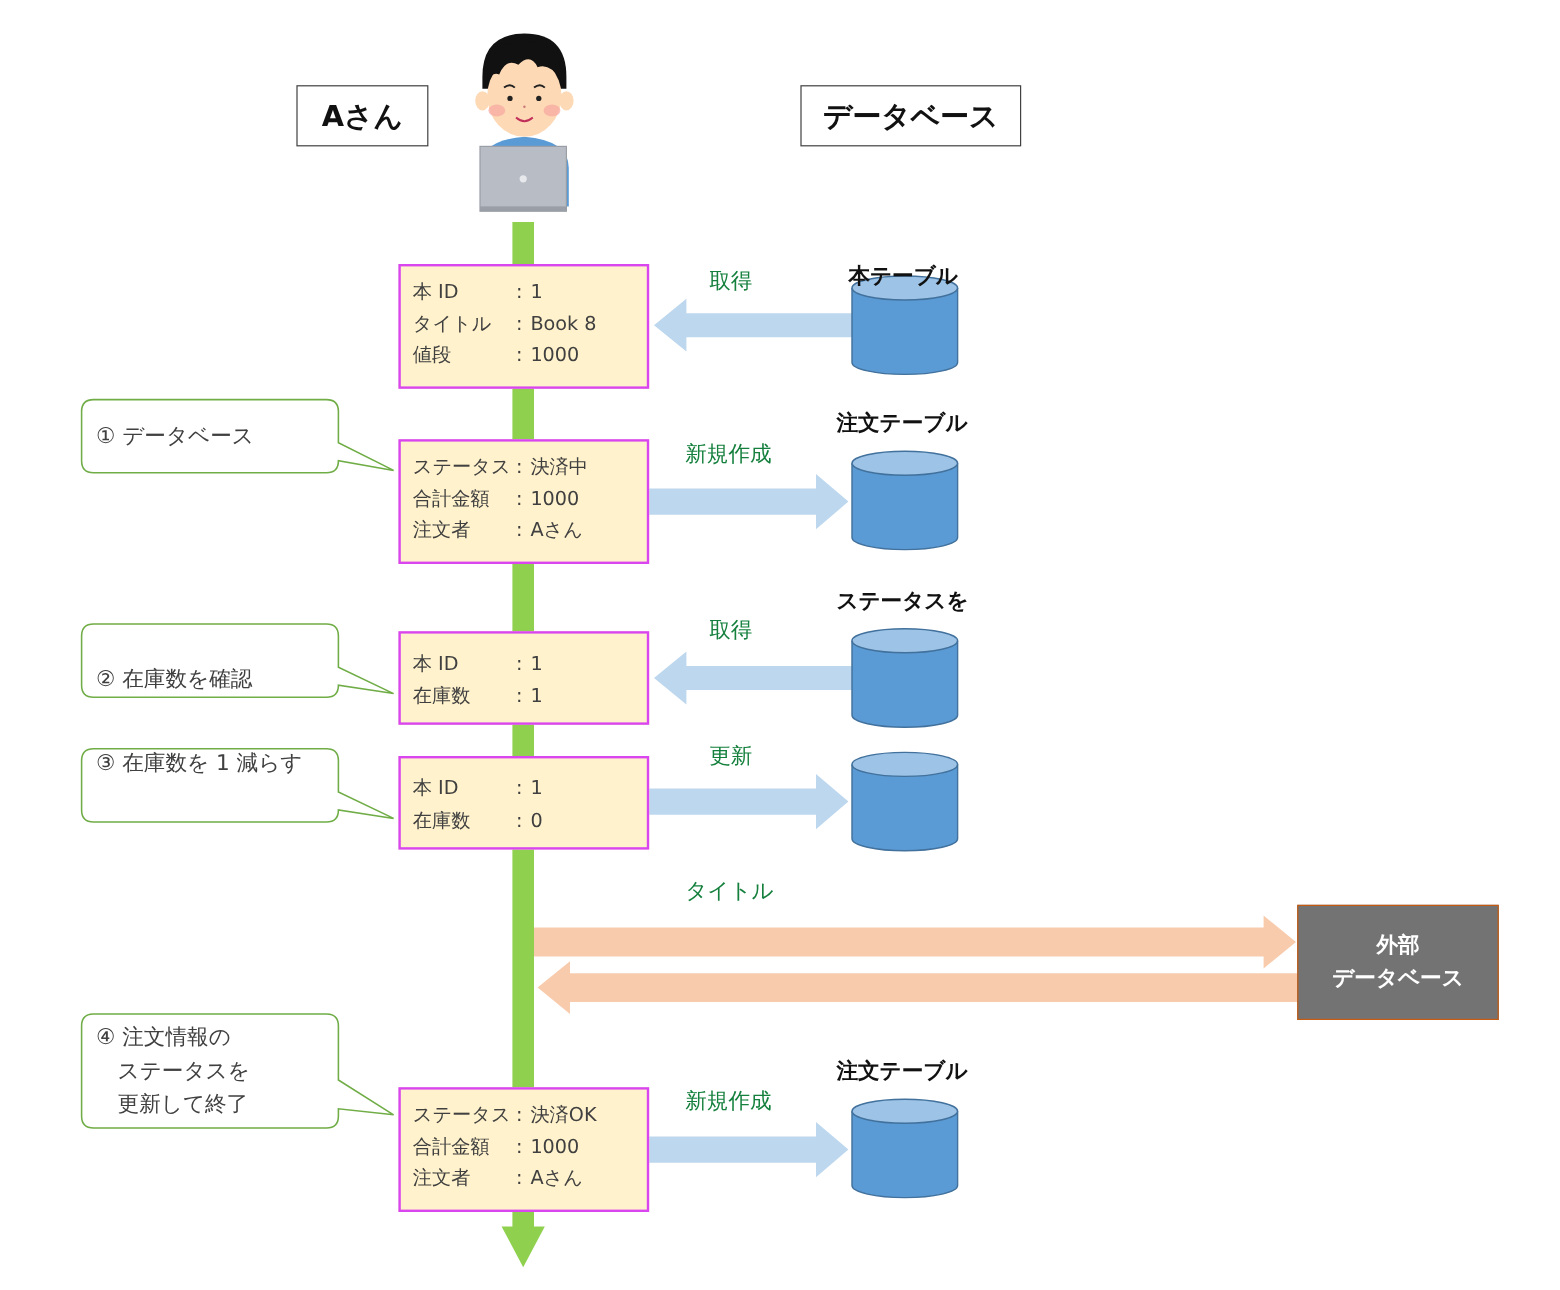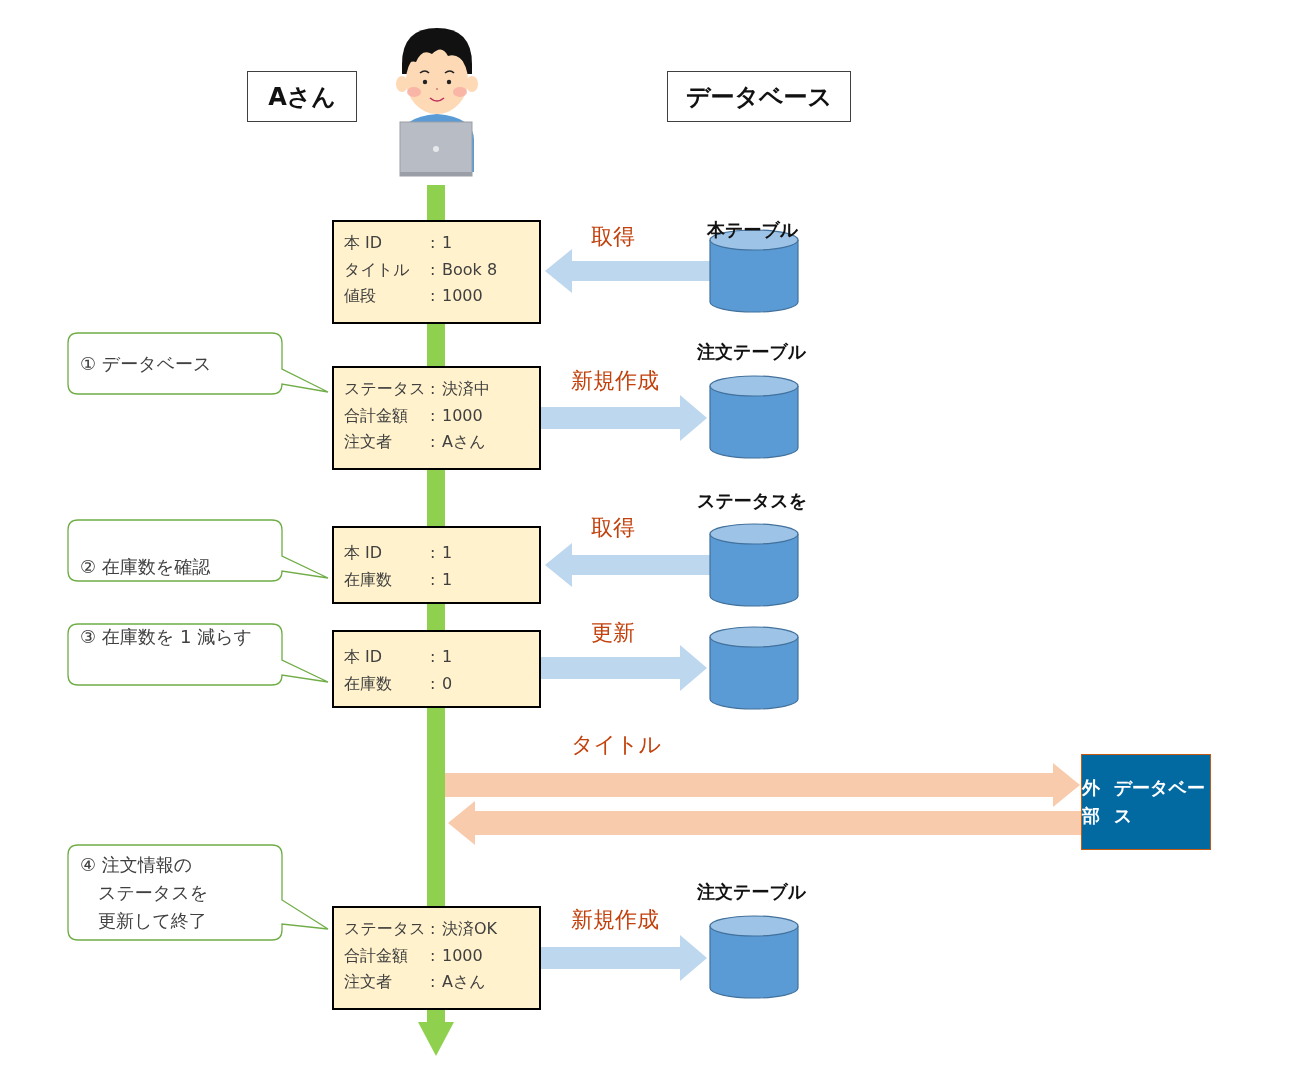--- a/index.html
+++ b/index.html
@@ -6,31 +6,31 @@
   body { width: 1300px; height: 1075px; position: relative; overflow: hidden;
          font-family: "DejaVu Sans", "Liberation Sans", sans-serif; color: #3a3a3a; }
   .abs { position: absolute; }
   .header-box { position: absolute; border: 1.5px solid #404040; background: #fff;
     display: flex; align-items: center; justify-content: center;
     font-size: 24px; font-weight: bold; color: #111; box-sizing: border-box; }
   .lifeline { position: absolute; left: 427px; top: 185px; width: 18px; height: 840px; background: #8fd14f; }
   .lifeline-head { position: absolute; left: 418px; top: 1022px; width: 0; height: 0;
     border-left: 18px solid transparent; border-right: 18px solid transparent; border-top: 34px solid #8fd14f; }
   .record { position: absolute; left: 332px; width: 209px; background: #fff2cc;
-    border: 2px solid #000000; box-sizing: border-box; padding: 8px 0 0 10px;
+    border: 2px solid #d946ef; box-sizing: border-box; padding: 8px 0 0 10px;
     font-size: 16px; line-height: 26.5px; color: #404040; }
   .rec-row { display: flex; white-space: nowrap; }
   .rec-key { width: 86px; display: inline-block; }
   .rec-sep { width: 12px; display: inline-block; }
-  .op-label { position: absolute; font-size: 22px; color: #c2410c; white-space: nowrap; }
+  .op-label { position: absolute; font-size: 18px; color: #15803d; white-space: nowrap; }
   .table-name { position: absolute; font-size: 18px; font-weight: bold; color: #111; white-space: nowrap; }
   .callout-text { position: absolute; font-size: 18px; color: #404040; line-height: 28px; white-space: pre; }
-  .ext { position: absolute; left: 1081px; top: 754px; width: 130px; height: 96px; background: #0369a1;
+  .ext { position: absolute; left: 1081px; top: 754px; width: 168px; height: 96px; background: #737373;
     border: 1px solid #c55a11; box-sizing: border-box; color: #fff; font-weight: bold; font-size: 18px;
-    display: flex; flex-direction: row; align-items: center; justify-content: center; line-height: 28px; }
+    display: flex; flex-direction: column; align-items: center; justify-content: center; line-height: 28px; }
   svg.full { position: absolute; left: 0; top: 0; }
 </style>
 </head>
 <body>
 
 <div class="header-box" style="left:247px;top:71px;width:110px;height:51px;">
   <span>Aさん</span>
 </div>
 <div class="header-box" style="left:667px;top:71px;width:184px;height:51px;">
   <span>データベース</span>

